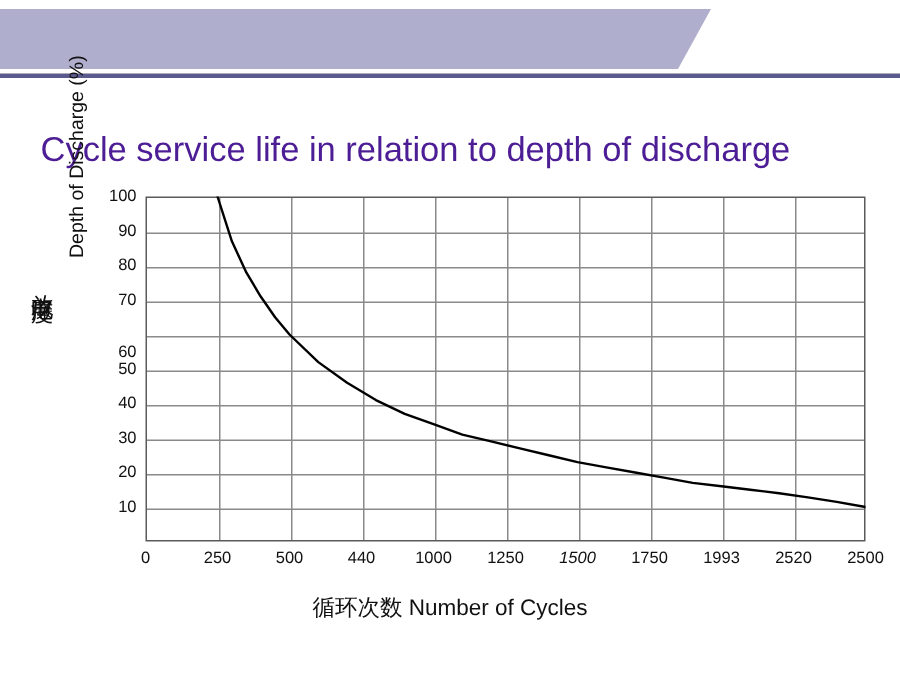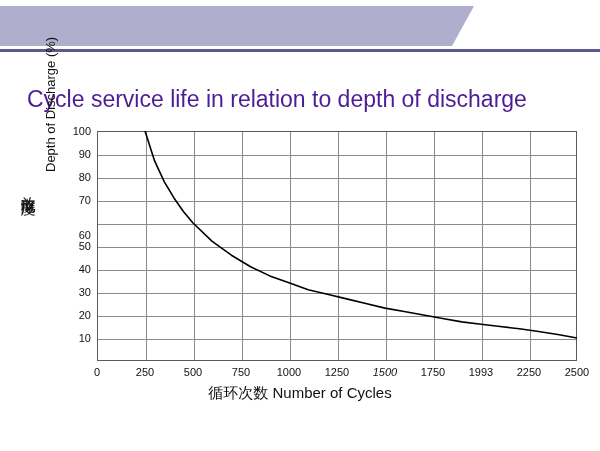--- a/index.html
+++ b/index.html
@@ -128,21 +128,21 @@
     text-align: right;
     width: 24px;
     height: 12px;
     line-height: 12px;
   }
 
   
   .x-axis-title {
     position: absolute;
     left: 0;
-    top: 384px;
+    top: 396px;
     width: 600px;
     text-align: center;
     font-size: 15px;
     color: #111;
   }
   .x-axis-title .cn { font-family: "DejaVu Sans", sans-serif; }
 
   .y-axis-title-cn {
     position: absolute;
     left: 18px;
@@ -198,27 +198,27 @@
     </div>
   <svg class="curve-svg" id="curve-svg" viewBox="0 0 480 230" preserveAspectRatio="none">
       <path d="M48.00 0.00 L57.60 29.90 L67.20 50.60 L76.80 66.70 L86.40 80.50 L96.00 92.00 L115.20 110.40 L134.40 124.20 L153.60 135.70 L172.80 144.90 L192.00 151.80 L211.20 158.70 L230.40 163.30 L249.60 167.90 L268.80 172.50 L288.00 177.10 L307.20 180.55 L326.40 184.00 L345.60 187.45 L364.80 190.90 L384.00 193.20 L403.20 195.50 L422.40 197.80 L441.60 200.56 L460.80 203.55 L480.00 207.00" fill="none" stroke="#000000" stroke-width="1.6" stroke-linecap="round" stroke-linejoin="round" vector-effect="non-scaling-stroke"></path>
     </svg>
 </div>
 
 <div id="xticks-container">
     <div class="xtick" style="left: 77px;">0</div>
     <div class="xtick" style="left: 125px;">250</div>
     <div class="xtick" style="left: 173px;">500</div>
-    <div class="xtick" style="left: 221px;">750</div>
+    <div class="xtick" style="left: 221px;">440</div>
     <div class="xtick" style="left: 269px;">1000</div>
     <div class="xtick" style="left: 317px;">1250</div>
     <div class="xtick" style="left: 365px; font-style: italic;">1500</div>
     <div class="xtick" style="left: 413px;">1750</div>
     <div class="xtick" style="left: 461px;">1993</div>
-    <div class="xtick" style="left: 509px;">2250</div>
+    <div class="xtick" style="left: 509px;">2520</div>
     <div class="xtick" style="left: 557px;">2500</div>
   </div>
 <div id="yticks-container">
     <div class="ytick" style="left: 67px; top: 332px;">10</div>
     <div class="ytick" style="left: 67px; top: 309px;">20</div>
     <div class="ytick" style="left: 67px; top: 286px;">30</div>
     <div class="ytick" style="left: 67px; top: 263px;">40</div>
     <div class="ytick" style="left: 67px; top: 240px;">50</div>
     <div class="ytick" style="left: 67px; top: 217px; margin-top: 12px;">60</div>
     <div class="ytick" style="left: 67px; top: 194px;">70</div>

